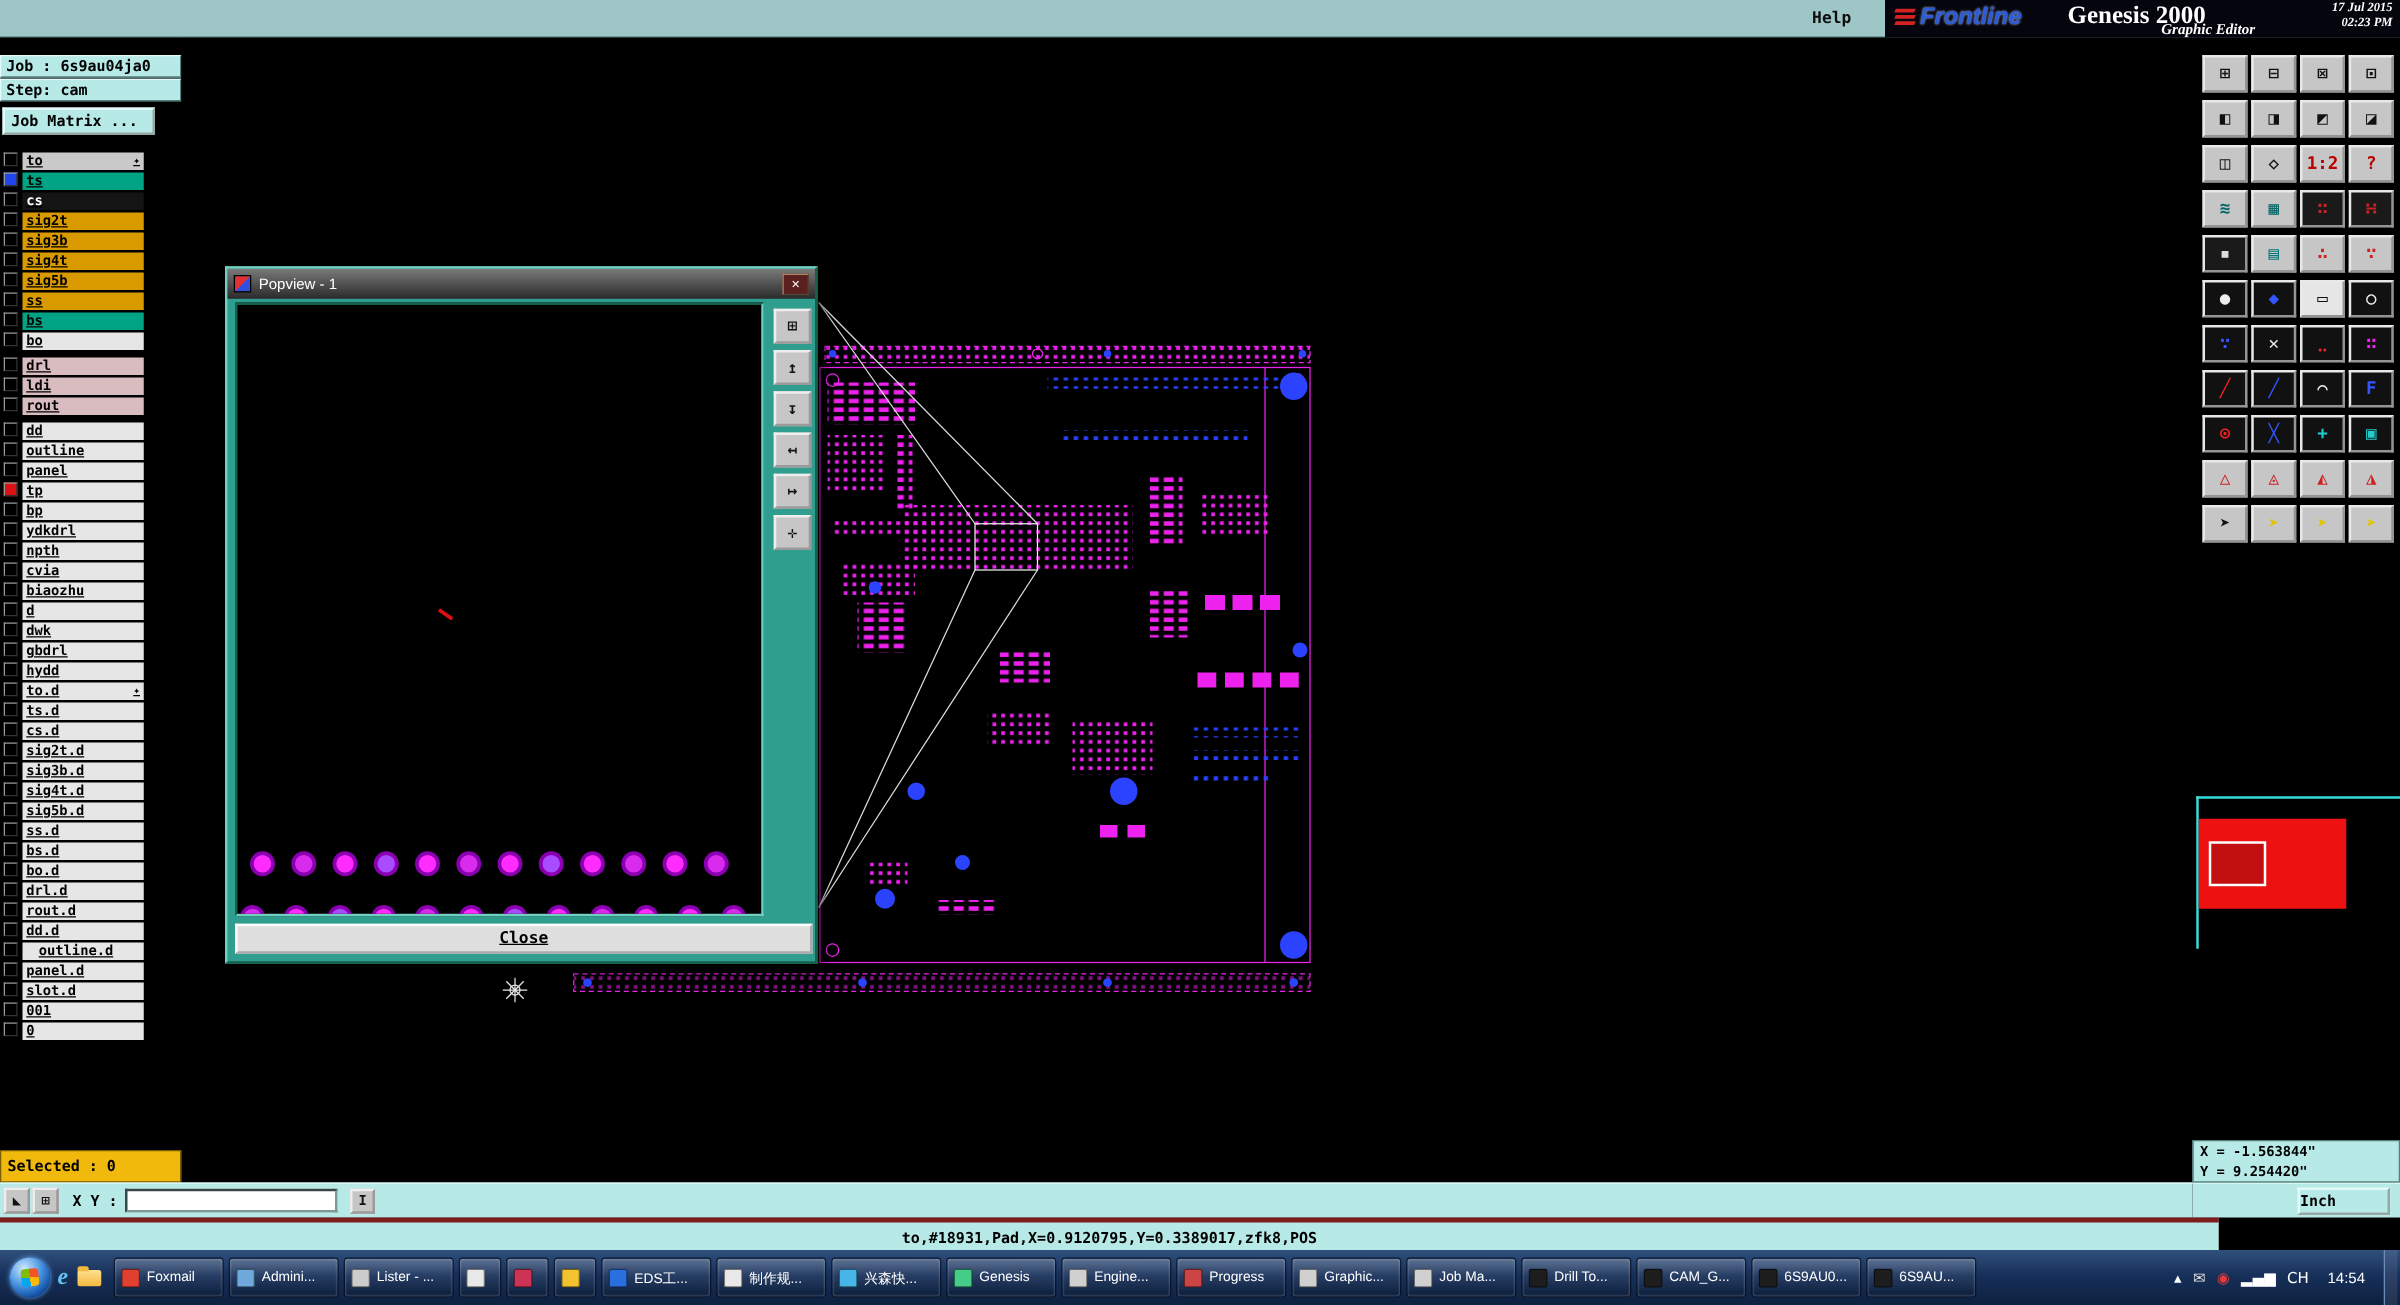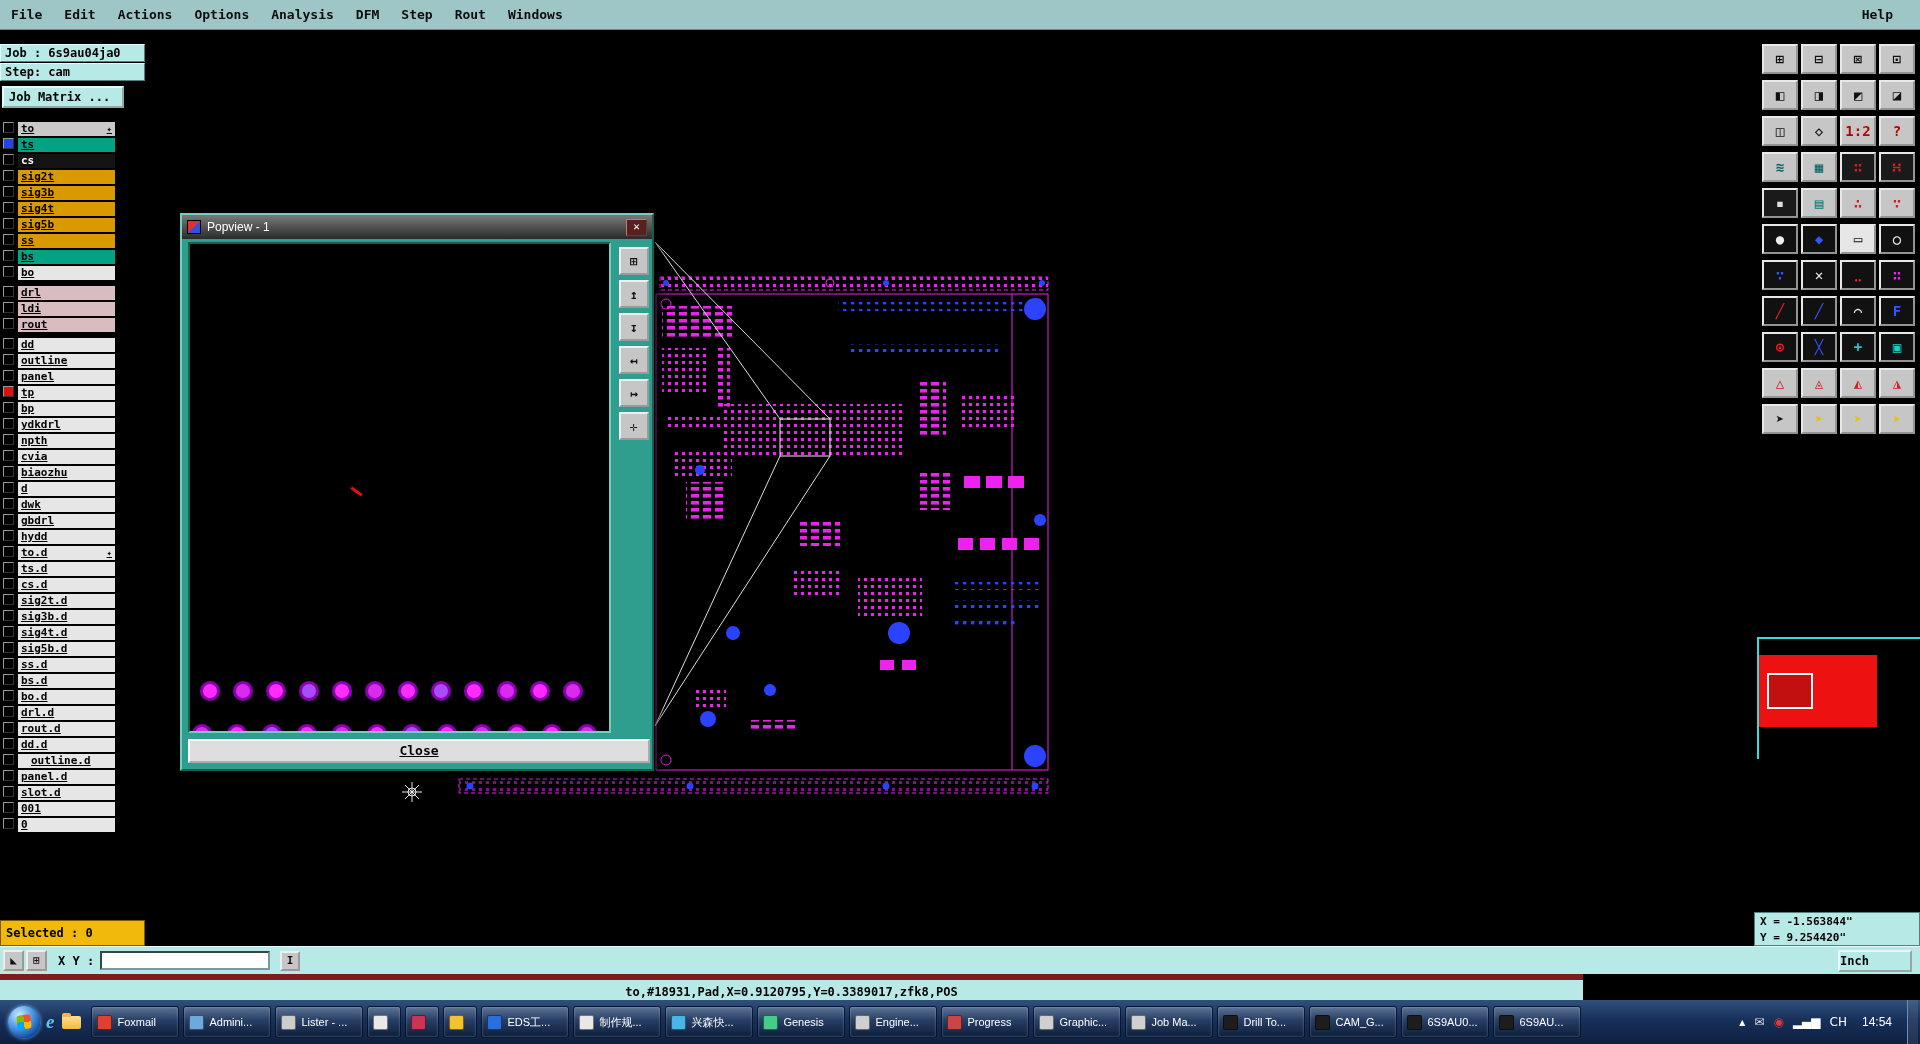--- a/index.html
+++ b/index.html
@@ -88,22 +88,22 @@
               display:flex; align-items:center; justify-content:center; font:bold 11px "DejaVu Sans Mono",monospace; color:#111; }
   .xy-label { font:bold 12px "DejaVu Sans Mono",monospace; color:#000; margin:0 6px 0 10px; }
   .xy-input { width:170px; height:19px; background:#fff; border:2px inset #7a9a9a; font:12px "DejaVu Sans Mono",monospace; padding:0 3px; }
   .i-btn { width:20px; height:20px; background:#c6c6c6; border:2px outset #eee; margin-left:10px;
            font:bold 11px/16px "DejaVu Sans Mono",monospace; text-align:center; color:#111; }
   .prompt { flex:1; height:21px; margin:0 10px; background:#f0efc8; border:1px solid #8a8a5a;
             font:bold 12px/19px "DejaVu Sans Mono",monospace; color:#000; padding-left:9px; white-space:nowrap; overflow:hidden; }
   .unit-strip { position:absolute; left:1754px; top:946px; width:166px; height:28px; background:#b7e9e7; border-top:1px solid #e2fbfa; }
   .inch-btn { position:absolute; left:84px; top:3px; width:74px; height:22px; background:#b7e9e7;
               border:2px outset #e2fbfa; font:bold 12px/18px "DejaVu Sans Mono",monospace; text-align:left; color:#000; }
-  .status-bar { position:absolute; left:0; top:974px; width:1583px; height:26px; background:#b7e9e7;
-                border-top:6px solid #7f1d1d; font:bold 12px/25px "DejaVu Sans Mono",monospace; color:#000; text-align:center; }
+  .status-bar { position:absolute; left:0; top:974px; width:1775px; height:26px; background:#b7e9e7;
+                border-top:4px solid #7f1d1d; font:bold 12px/25px "DejaVu Sans Mono",monospace; color:#000; text-align:center; }
 
   
   .taskbar { position:absolute; left:0; top:1000px; width:1920px; height:44px;
              background:linear-gradient(#30507c,#17305a 45%,#0d203f); display:flex; align-items:center; }
   .start-orb { width:32px; height:32px; border-radius:50%; margin:0 6px 0 8px; position:relative; flex:0 0 auto;
                background:radial-gradient(circle at 35% 28%, #cfeaff, #4793e2 45%, #0c4a9e 78%, #06275e); 
                box-shadow:0 0 4px #6fb4ff; }
   .start-orb .flag { position:absolute; left:9px; top:9px; width:14px; height:14px; border-radius:3px;
                background:conic-gradient(#f35325 0 25%, #ffba08 0 50%, #05a6f0 0 75%, #81bc06 0);
                transform:rotate(-6deg); }
@@ -125,33 +125,37 @@
   .tray-clock { color:#fff; font:12px "Liberation Sans",sans-serif; margin:0 6px; }
   .show-desktop { width:11px; height:44px; border-left:1px solid #6c8cb8; background:rgba(255,255,255,.09); }
 
   
   .crosshair { position:absolute; left:257px; top:752px; }
 </style>
 </head>
 <body>
 
 <div class="menubar">
-  <div style="display:flex;align-items:center;">
-
-  <span class="menu-item">File</span>
-      <span class="menu-item">Edit</span>
-      <span class="menu-item">Actions</span>
-      <span class="menu-item">Options</span>
-      <span class="menu-item">Analysis</span>
-      <span class="menu-item">DFM</span>
-      <span class="menu-item">Step</span>
-      <span class="menu-item">Rout</span>
-      <span class="menu-item">Windows</span>
-    </div>
   <span class="menu-item help-item">Help</span>
+  <div class="brand">
+    <span class="fl-logo">
+      <span class="fl-stripes">
+          <i></i>
+          <i></i>
+          <i></i>
+        </span>
+      <span class="fl-text">Frontline</span>
+    </span>
+    <span class="gen-title">Genesis 2000</span>
+    <span class="gen-date">
+      <span>17 Jul 2015</span><br>
+      <span>02:23 PM</span>
+    </span>
+    <span class="gen-sub">Graphic Editor</span>
+  </div>
 </div>
 
 <div class="sidebar">
   <div class="info-label" style="top:14px;">Job : 6s9au04ja0</div>
   <div class="info-label" style="top:33px;">Step: cam</div>
   <div class="jm-btn">Job Matrix ...</div>
   <div class="layers">
 
       <div class="layer-row">
         <span class="layer-check"></span>

